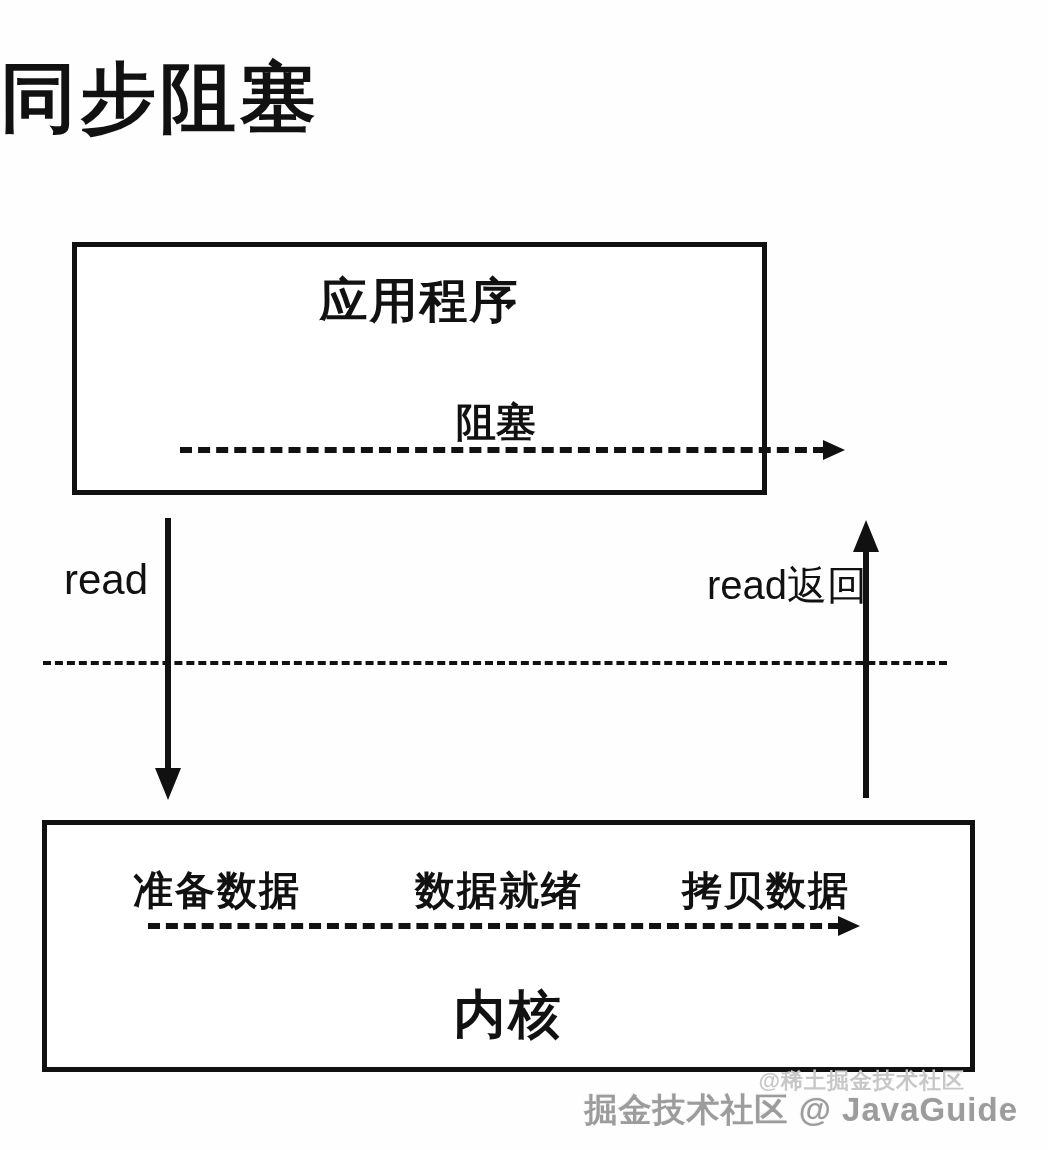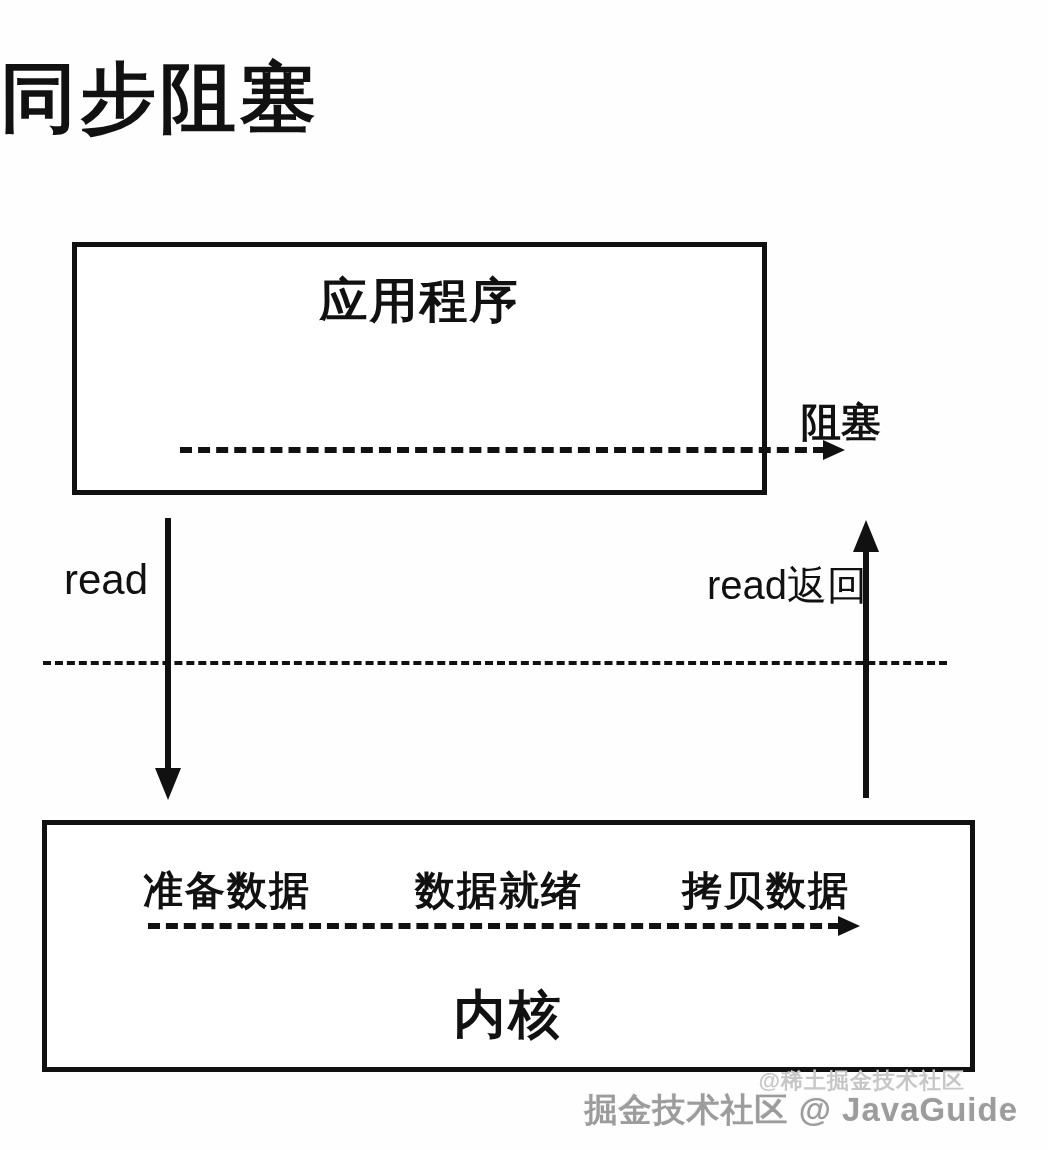--- a/index.html
+++ b/index.html
@@ -40,23 +40,24 @@
     width: 100%;
     text-align: center;
     font-size: 48px;
     font-weight: 700;
     letter-spacing: 2px;
   }
   .blocking-label {
     position: absolute;
     left: 0; top: 148px;
     width: 804px;
-    text-align: right;
+    text-align: center;
     font-size: 40px;
     font-weight: 700;
+    padding-left: 17px;
   }
 
   
   .dashed-arrow {
     position: absolute;
     height: 0;
     border-top: 6px dashed #111111;
   }
   .dashed-arrow::after {
     content: "";
@@ -123,21 +124,21 @@
 
   
   .kernel-step {
     position: absolute;
     top: 38px;
     font-size: 40px;
     font-weight: 700;
     letter-spacing: 2px;
     white-space: nowrap;
   }
-  .step-0 { left: 96px; text-align: right; }
+  .step-0 { left: 86px; text-align: right; }
   .step-1 { left: 368px; }
   .step-2 { left: 635px; }
 
   .kernel-box-label {
     position: absolute;
     left: 0; top: 155px;
     width: 100%;
     text-align: center;
     font-size: 52px;
     font-weight: 700;

